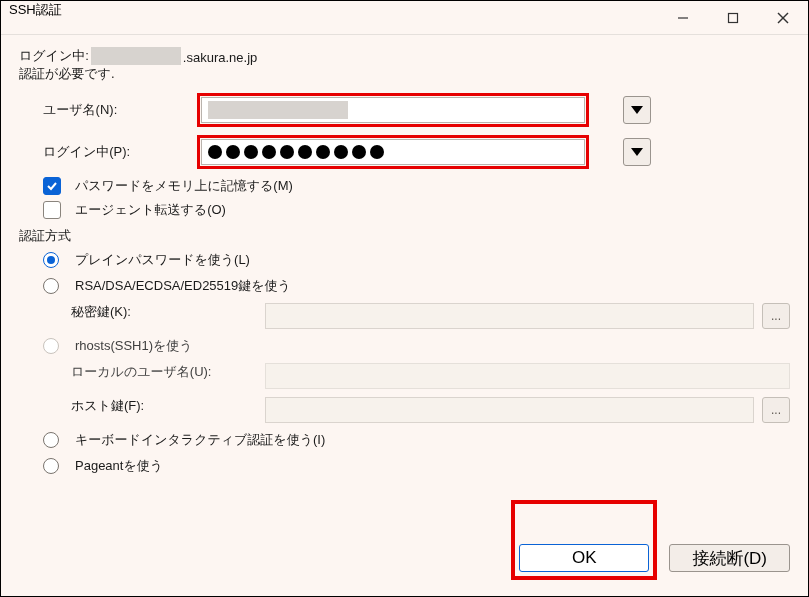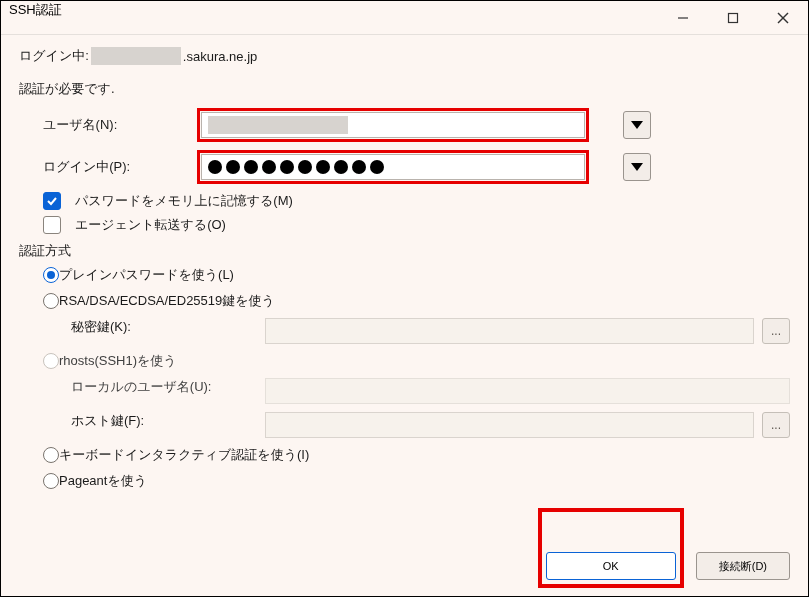--- a/index.html
+++ b/index.html
@@ -35,21 +35,21 @@
       align-items: center;
       justify-content: center;
       color: #333;
     }
     .winbtn svg { width: 12px; height: 12px; }
     .content {
       flex: 1;
       padding: 12px 18px 0 18px;
       color: #1a1a1a;
     }
-    .login-line { margin-bottom: 15px; display: flex; align-items: center; }
+    .login-line { margin-bottom: 0; display: flex; align-items: flex-end; }
     .redact {
       display: inline-block;
       width: 90px; height: 18px;
       background: #d7d3cf;
       margin: 0 2px;
     }
     .auth-need { margin-bottom: 10px; }
     .row {
       display: flex;
       align-items: center;
@@ -100,21 +100,21 @@
       background: #fff;
       display: inline-flex; align-items: center; justify-content: center;
     }
     .checkbox.checked { background: #0a63d6; border-color: #0a63d6; }
     .checkbox.checked svg { width: 12px; height: 12px; }
     .fieldset-label { margin-top: 8px; margin-bottom: 6px; }
     .radio-row {
       display: flex; align-items: center;
       padding-left: 24px;
       margin-bottom: 8px;
-      gap: 0;
+      gap: 16px;
     }
     .radio {
       width: 16px; height: 16px;
       border: 1px solid #7a746e;
       border-radius: 50%;
       background: #fff;
       display: inline-flex; align-items: center; justify-content: center;
     }
     .radio.selected { border-color: #0a63d6; border-width: 1px; }
     .radio.selected .radio-dot { width: 8px; height: 8px; background: #0a63d6; border-radius: 50%; }
@@ -150,21 +150,21 @@
       padding: 10px 18px 16px 18px;
       gap: 12px;
     }
     .btn {
       height: 28px;
       padding: 0 22px;
       border: 1px solid #9a948e;
       background: #f3ede8;
       border-radius: 3px;
       font-family: inherit;
-      font-size: 11px;
+      font-size: 17px;
       margin-top: 36px;
     }
     .btn.primary { border: 1px solid #0a63d6; background: #fff; }
     .ok-highlight { border: 4px solid #e60000; padding: 4px; }
     .text-input-redact {
       display: flex; align-items: center;
     }
     .text-input-redact .redact { margin: 0; height: 18px; }
     .input-wrapper { width: 392px; }
   </style>

